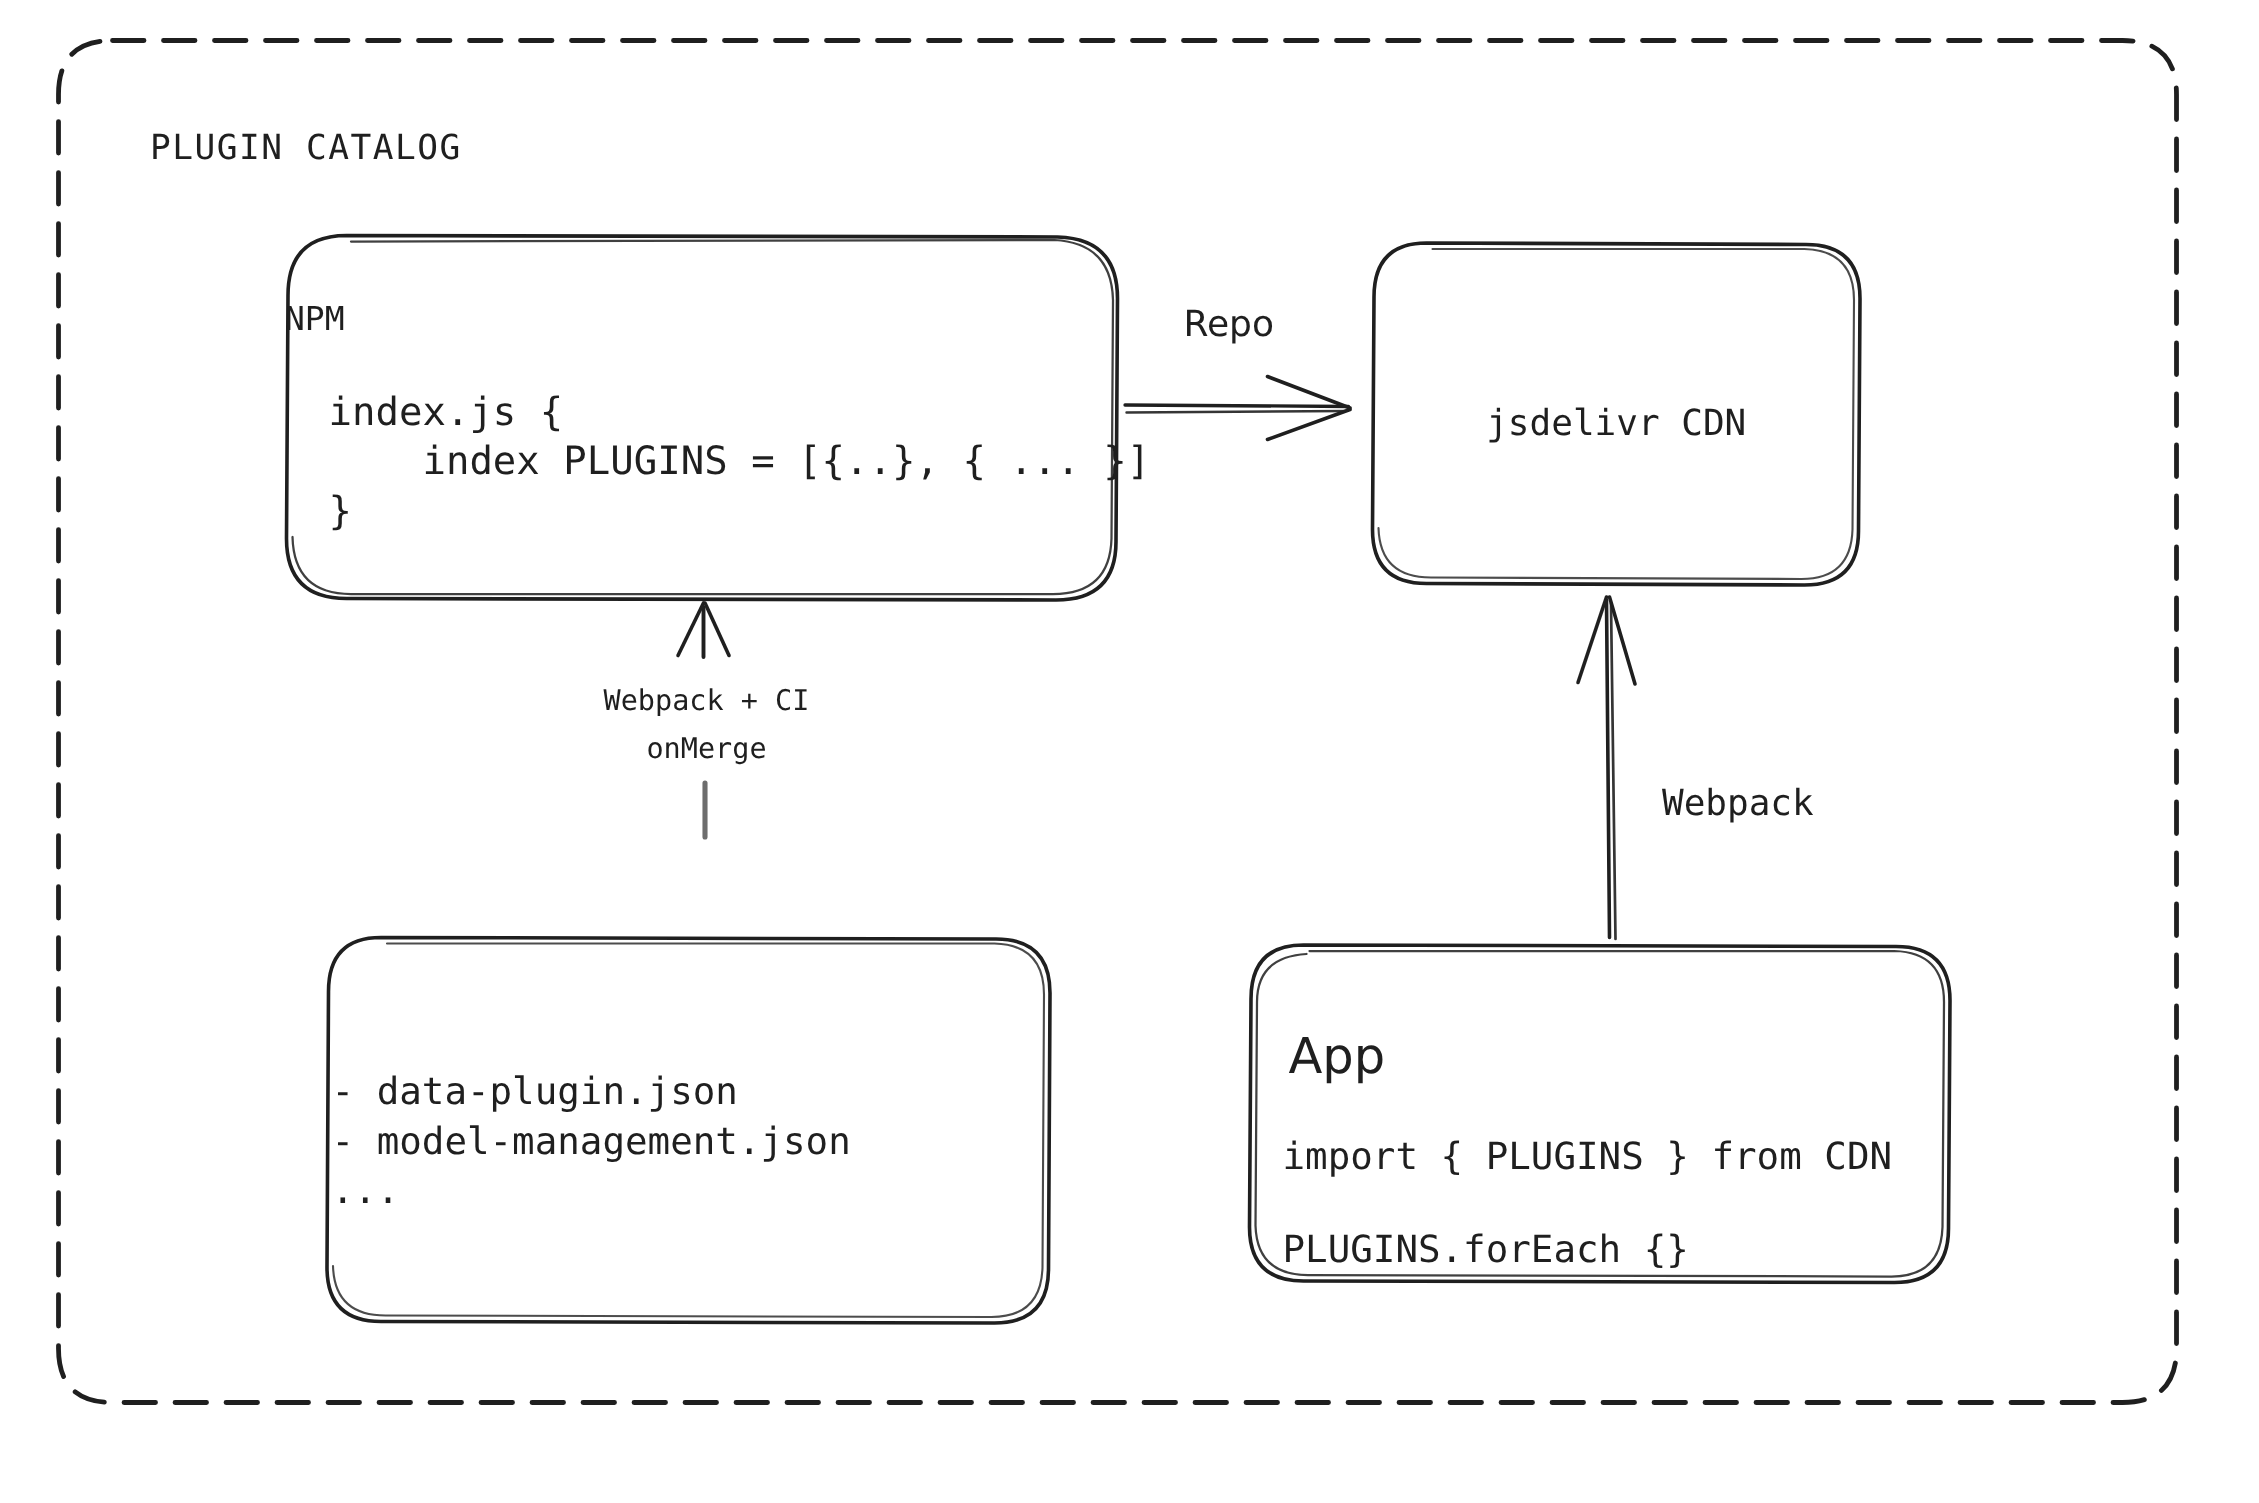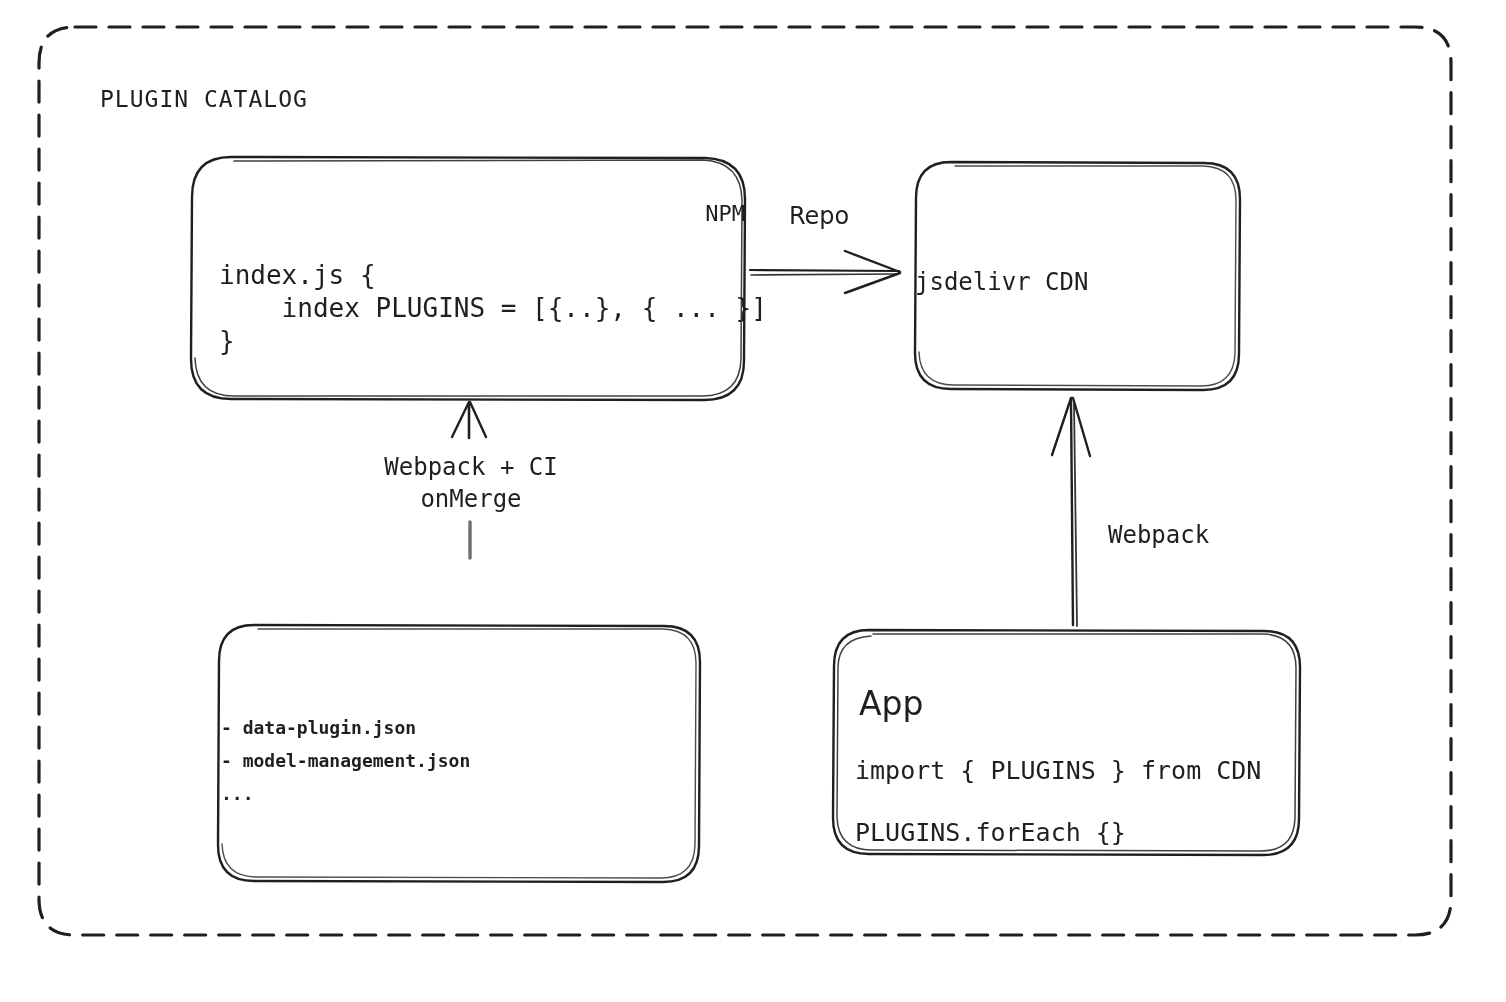--- a/index.html
+++ b/index.html
@@ -53,72 +53,72 @@
     top: 82px;
     font-size: 23px;
     letter-spacing: 1.0px;
   }
 
   
   #npm-title {
     left: 190px;
     top: 197px;
     width: 555px;
-    text-align: right;
+    text-align: left;
     font-size: 22px;
   }
   #npm-code {
     left: 219px;
     top: 255px;
     font-size: 26px;
     line-height: 33px;
   }
 
   
   #cdn-title {
     left: 915px;
     top: 264px;
     width: 325px;
+    text-align: center;
     font-size: 24px;
   }
 
   
   #cache-label {
     left: 789px;
     top: 198px;
     font-size: 24px;
   }
   #webpack-label {
     left: 336px;
     top: 447px;
     width: 270px;
     text-align: center;
-    font-size: 24px;
+    font-size: 19px;
     line-height: 32px;
   }
   #import-label {
     left: 1108px;
     top: 517px;
     font-size: 24px;
   }
 
   
   #repo-caption {
     left: 218px;
     top: 568px;
     width: 482px;
     text-align: center;
     font-size: 24px;
   }
   #repo-list {
     left: 221px;
     top: 707px;
-    font-size: 18px;
+    font-size: 25px;
     line-height: 33px;
-    font-weight: bold;
   }
 
   
   #app-title {
     left: 859px;
     top: 680px;
     font-size: 33px;
   }
   #app-code {
     left: 855px;

